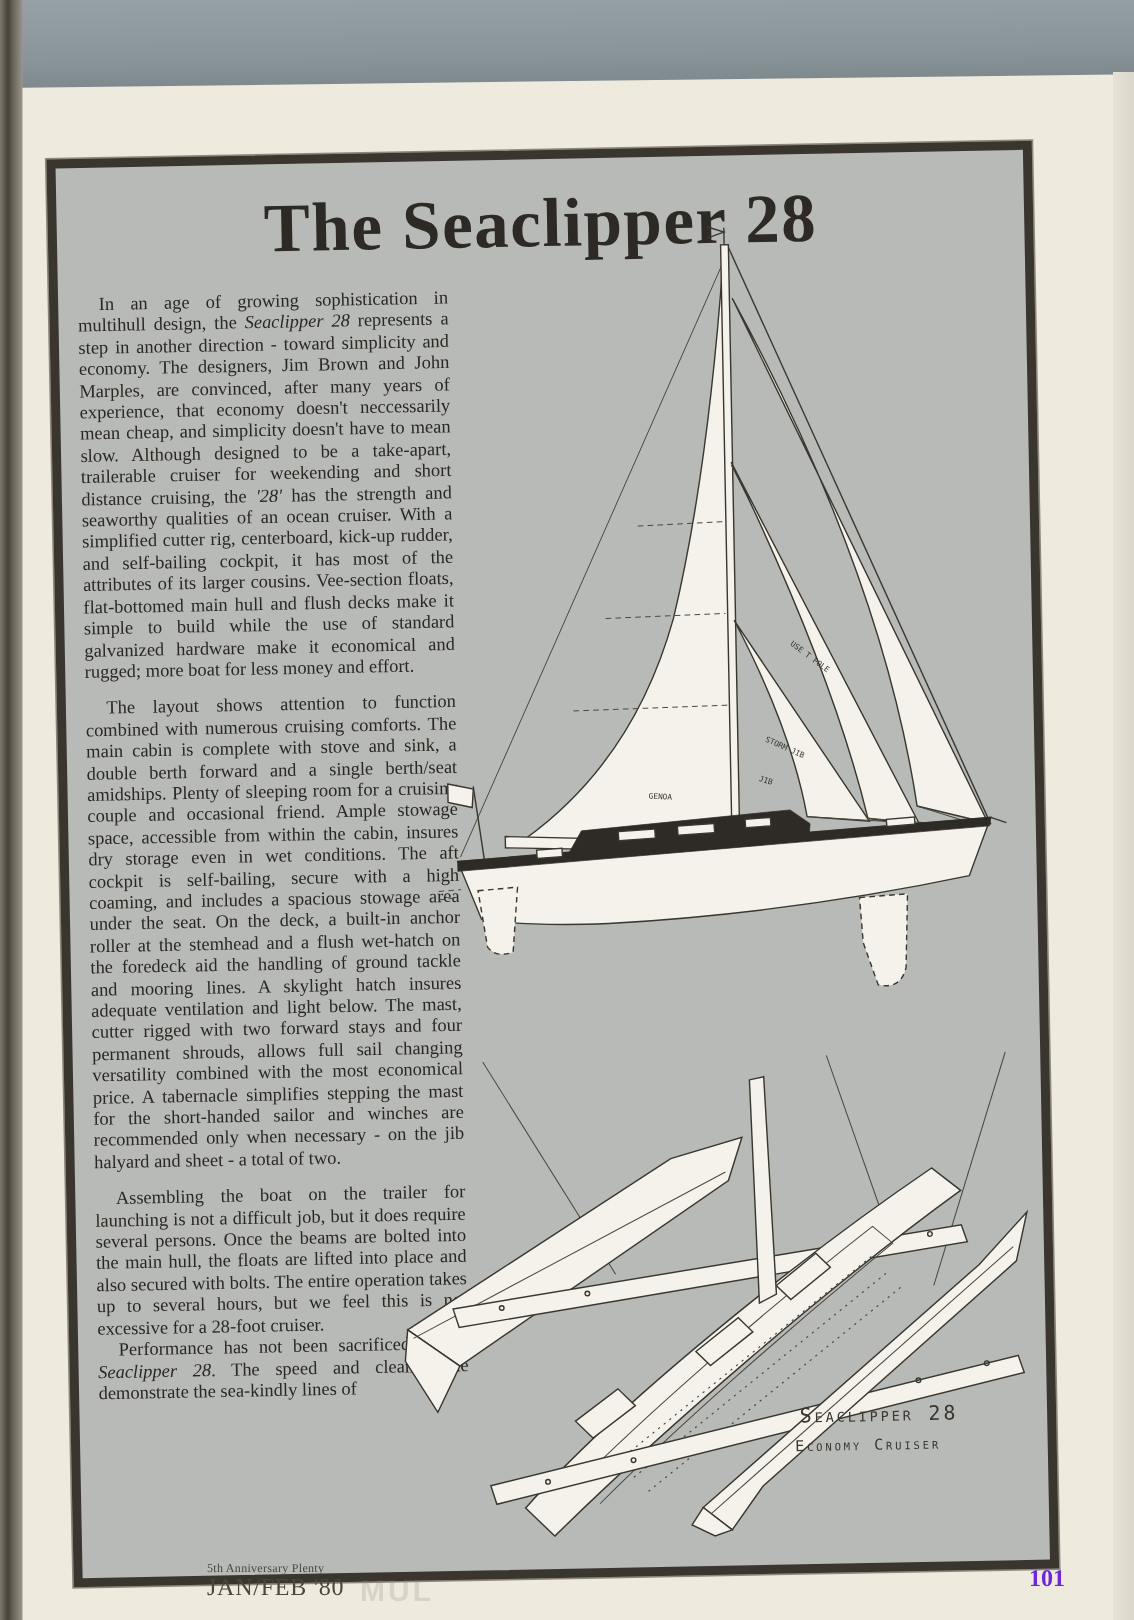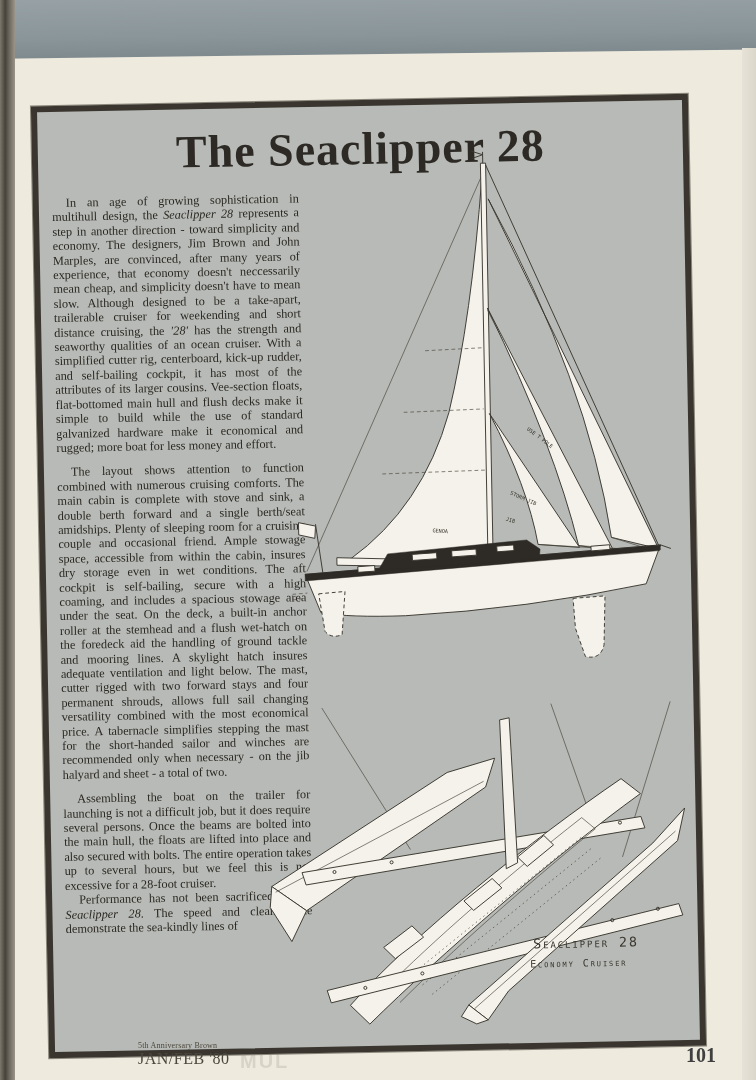--- a/index.html
+++ b/index.html
@@ -60,21 +60,21 @@
     position:absolute;left:138px;top:1042px;color:#4c473d;line-height:1;
   }
   .footer-issue .small{font-size:8px;display:block;letter-spacing:0.2px;}
   .footer-issue .big{font-size:16px;display:block;letter-spacing:0.5px;margin-top:1px;font-family:"Liberation Serif", serif;text-align:right;}
   .watermark{
     position:absolute;left:240px;top:1050px;font-size:20px;font-weight:bold;
     color:#8b8578;opacity:0.22;letter-spacing:2px;
     font-family:"Liberation Sans", sans-serif;
   }
   .page-number{
-    position:absolute;left:686px;top:1044px;font-size:20px;font-weight:bold;color:#404040;
+    position:absolute;left:686px;top:1044px;font-size:16px;font-weight:bold;color:#6d28d9;
   }
 </style>
 </head>
 <body>
 
 <div class="scan-band"></div>
 <div class="binding-strip"></div>
 <div class="page-edge-right"></div>
 
 <div class="article-box">
@@ -183,17 +183,17 @@
       <path class="white" d="M208,314 L228,330 L216,334 L200,326 Z"></path>
       <line class="thin" x1="214" y1="318" x2="428" y2="136"></line>
     </g>
 
     <text class="caption-text" x="332" y="256" font-size="14" text-anchor="middle">Seaclipper 28</text>
     <text class="caption-text" x="324" y="276" font-size="10.5" text-anchor="middle">Economy Cruiser</text>
   </svg>
 </div>
 
 <div class="footer-issue">
-  <span class="small">5th Anniversary Brown</span>
+  <span class="small">5th Anniversary Plenty</span>
   <span class="big">JAN/FEB '80</span>
 </div>
 <div class="watermark">MUL</div>
 <div class="page-number">101</div>
 
 </body></html>

